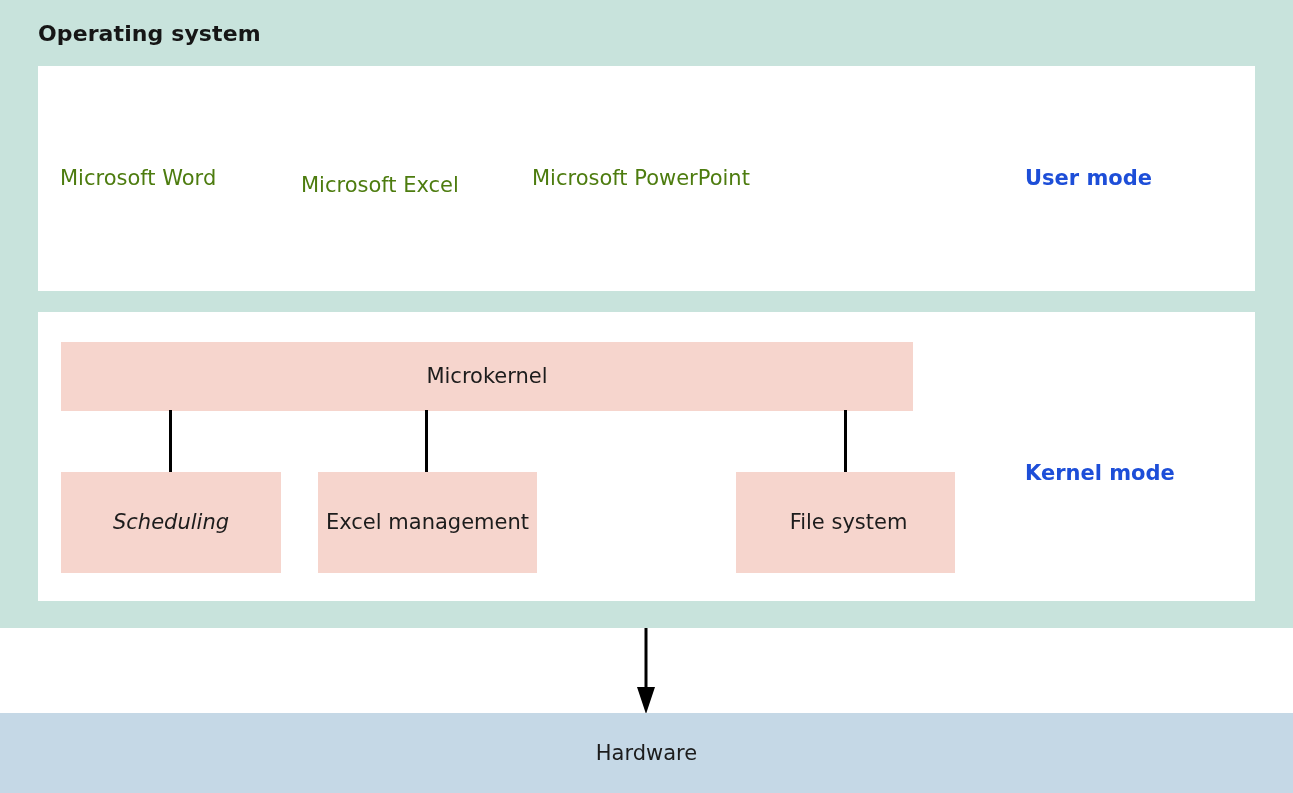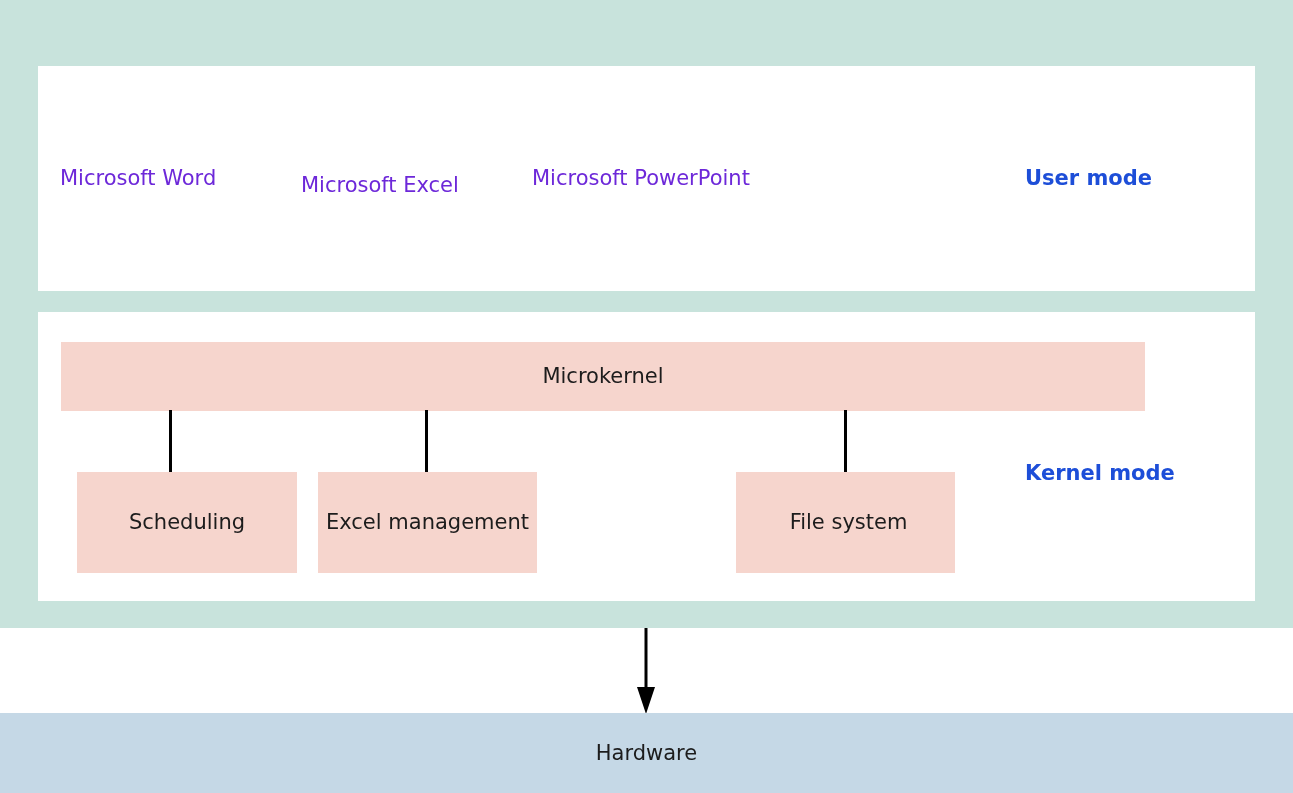--- a/index.html
+++ b/index.html
@@ -47,21 +47,21 @@
   }
   .panel-kernel {
     left: 38px;
     top: 312px;
     width: 1217px;
     height: 289px;
   }
   .app-label {
     position: absolute;
     font-size: 21px;
-    color: #6d28d9;
+    color: #4d7c0f;
     white-space: nowrap;
     top: 166px;
   }
   .app-0 { left: 60px; }
   .app-1 { left: 301px; margin-top: 7px; }
   .app-2 { left: 532px; }
   .mode-label {
     position: absolute;
     font-size: 21px;
     font-weight: bold;
@@ -86,28 +86,29 @@
     text-align: center;
     font-size: 21px;
     color: #1c1c1c;
     line-height: 1.42;
     box-sizing: border-box;
     padding: 0 6px;
   }
   .kbox-micro {
     left: 61px;
     top: 342px;
-    width: 1084px;
+    width: 852px;
     height: 69px;
   }
   .kbox-sched {
-    left: 77px;
+    left: 61px;
     top: 472px;
     width: 220px;
     height: 101px;
+    font-style: italic;
   }
   .kbox-mem {
     left: 318px;
     top: 472px;
     width: 219px;
     height: 101px;
   }
   .kbox-file {
     left: 736px;
     top: 472px;
@@ -149,20 +150,21 @@
     white-space: nowrap;
   }
 </style>
 </head>
 <body>
 
 <div id="canvas">
 
   <div class="os-region"></div>
 
+  <div class="os-title">Operating system</div>
 
   <div class="panel panel-user"></div>
 
   <div class="app-label app-0">Microsoft Word</div>
   <div class="app-label app-1">Microsoft Excel</div>
   <div class="app-label app-2">Microsoft PowerPoint</div>
 
   <div class="mode-label mode-user">User mode</div>
 
   <div class="panel panel-kernel"></div>

